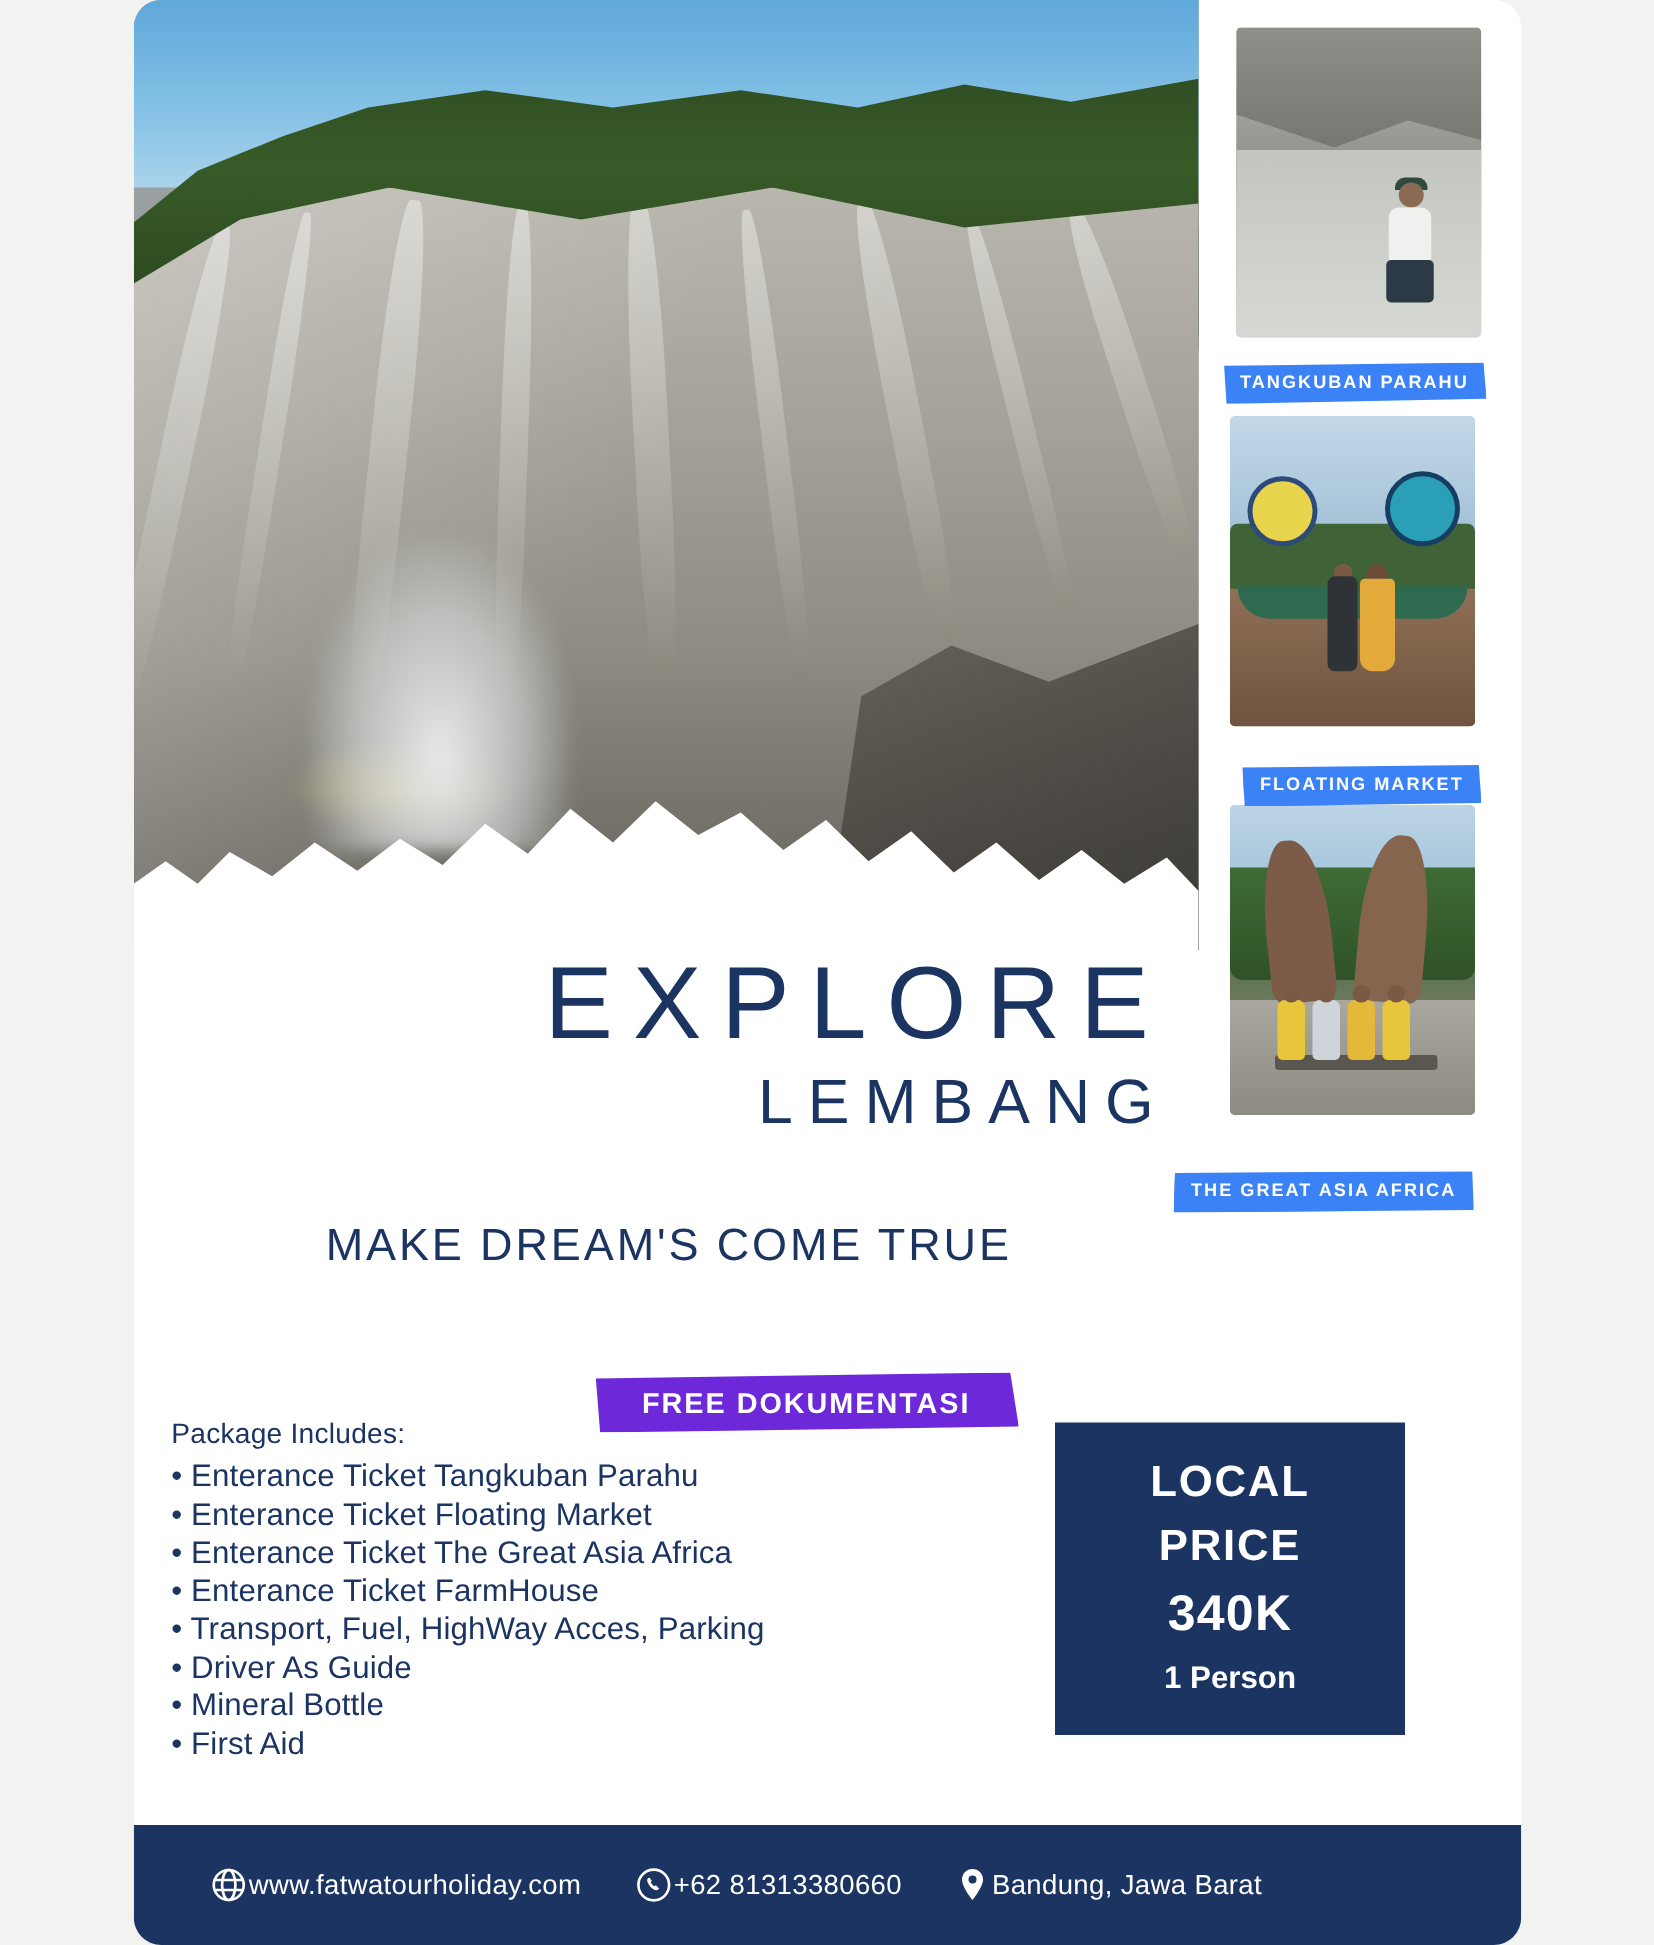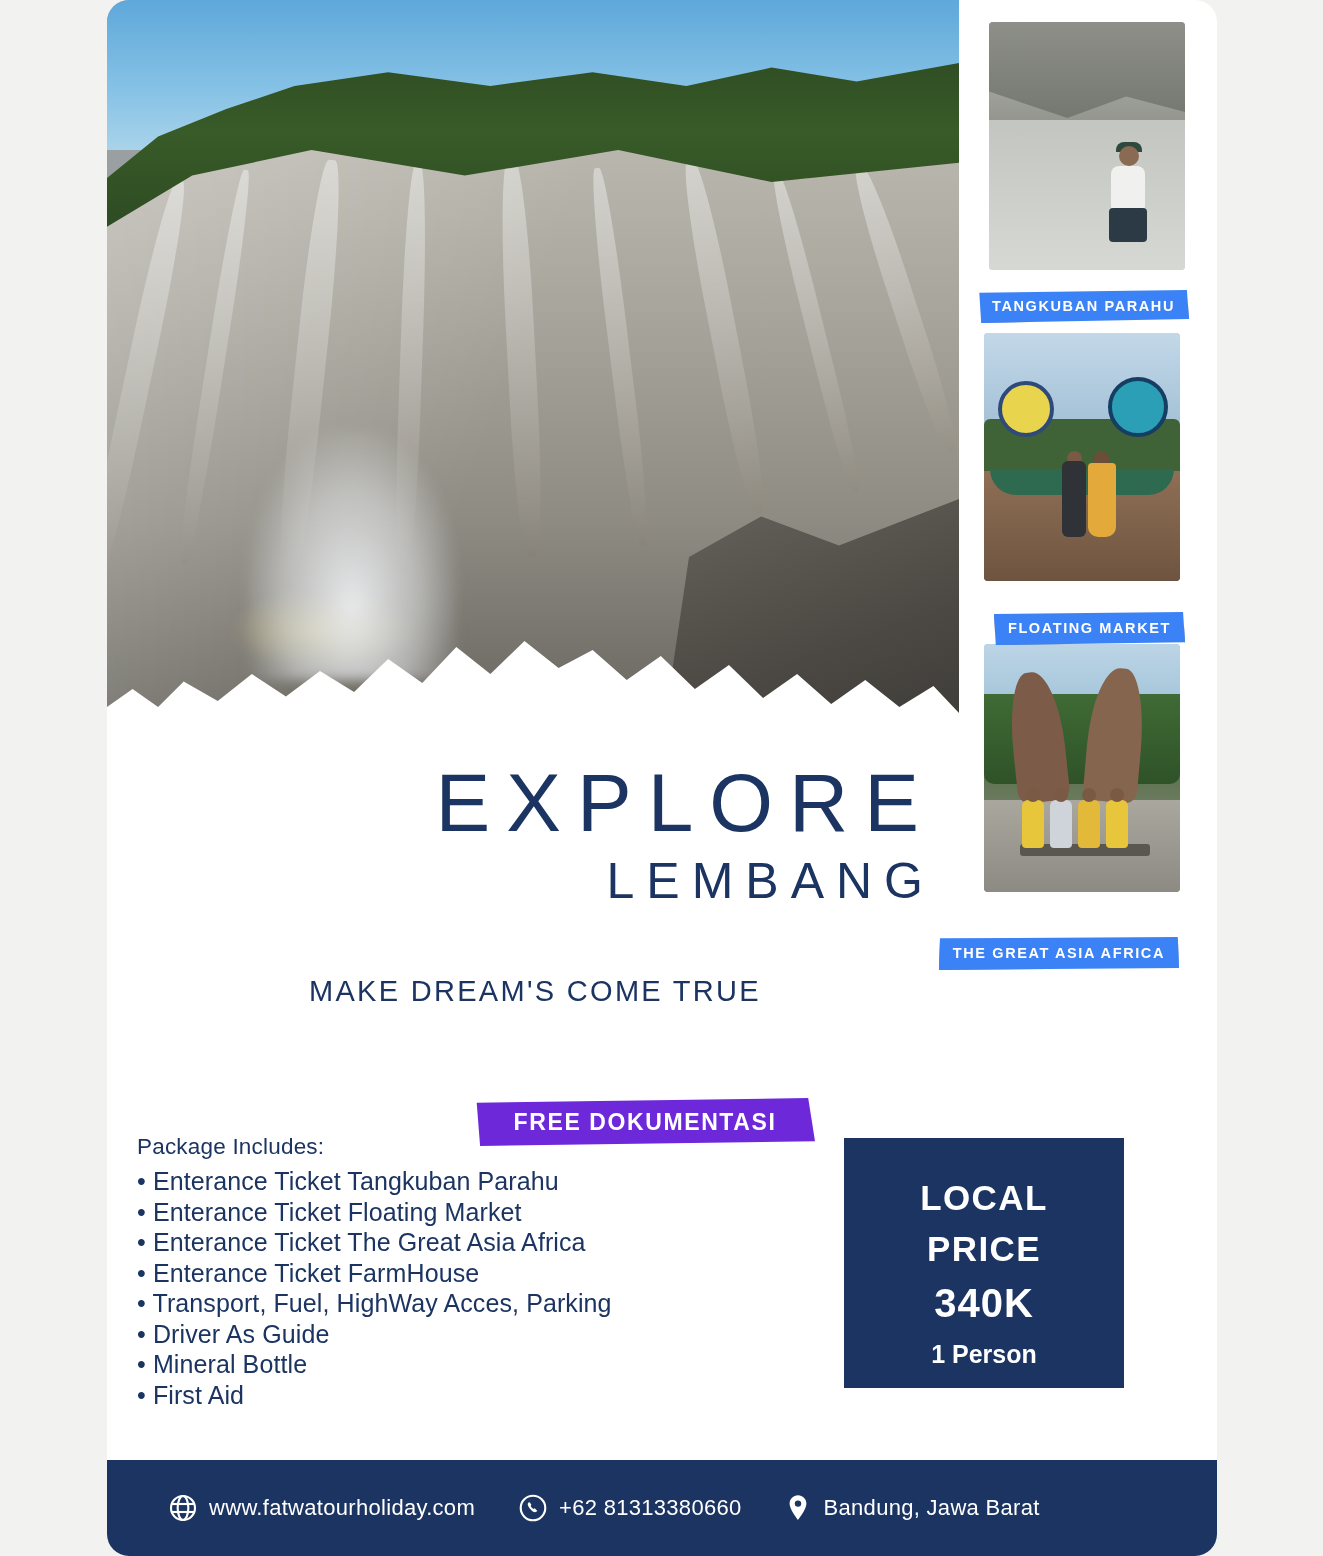--- a/index.html
+++ b/index.html
@@ -151,21 +151,21 @@
     font-size: 82px; font-weight: 400; letter-spacing: 16px;
     line-height: 1; color: #1b3461;
   }
   .title-sub {
     margin-top: 8px;
     font-size: 50px; font-weight: 400; letter-spacing: 12px;
     color: #1b3461;
   }
   .tagline {
     position: absolute; left: 28px; top: 975px; width: 800px;
-    text-align: center; font-size: 29px; letter-spacing: 2.3px;
+    text-align: center; font-size: 36px; letter-spacing: 2.3px;
     color: #1b3461; font-weight: 400;
   }
 
   
   .booknow {
     position: absolute; left: 20px; top: 1053px;
     width: 345px; height: 62px;
     background: #1b3461;
     clip-path: polygon(0.5% 14%, 97% 0%, 100% 84%, 2% 100%);
     display: flex; align-items: center; justify-content: center;
@@ -193,36 +193,36 @@
   .package .pk-title { font-size: 22.5px; margin-bottom: 6px; letter-spacing: .2px; }
   .package ul { list-style: none; }
   .package li { font-size: 25px; line-height: 30.5px; letter-spacing: .1px; }
 
   
   .pricebox {
     position: absolute; left: 737px; top: 1138px;
     width: 280px; height: 250px;
     background: #1b3461;
     color: #fff; text-align: center;
-    padding-top: 34px;
+    padding-top: 22px;
   }
   .pricebox .l1 { font-size: 35px; font-weight: 700; letter-spacing: 1.4px; line-height: 52px; }
   .pricebox .l2 { font-size: 35px; font-weight: 700; letter-spacing: 1.4px; line-height: 50px; }
   .pricebox .l3 { font-size: 40px; font-weight: 700; letter-spacing: 1px; line-height: 58px; }
   .pricebox .l4 { font-size: 25px; font-weight: 700; line-height: 44px; }
 
   
   .footer {
     position: absolute; left: 0; bottom: 0;
     width: 100%; height: 96px;
     background: #1b3461;
     display: flex; align-items: center;
     color: #fff;
   }
-  .f-item { display: flex; align-items: center; gap: 10px; }
+  .f-item { display: flex; align-items: center; gap: 0; }
   .f-web { margin-left: 60px; }
   .f-phone { margin-left: 42px; }
   .f-loc { margin-left: 40px; }
   .f-item .txt { font-size: 22px; letter-spacing: .3px; }
   .ic { width: 32px; height: 32px; display:block; }
 </style>
 </head>
 <body>
 
 <div class="poster">

